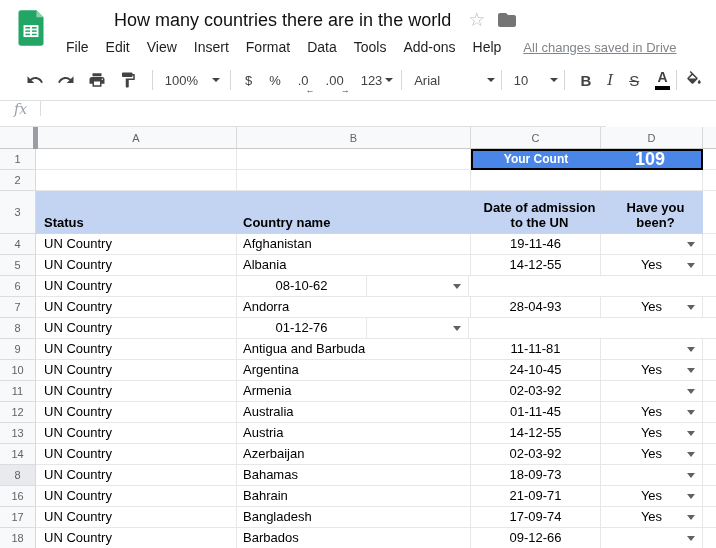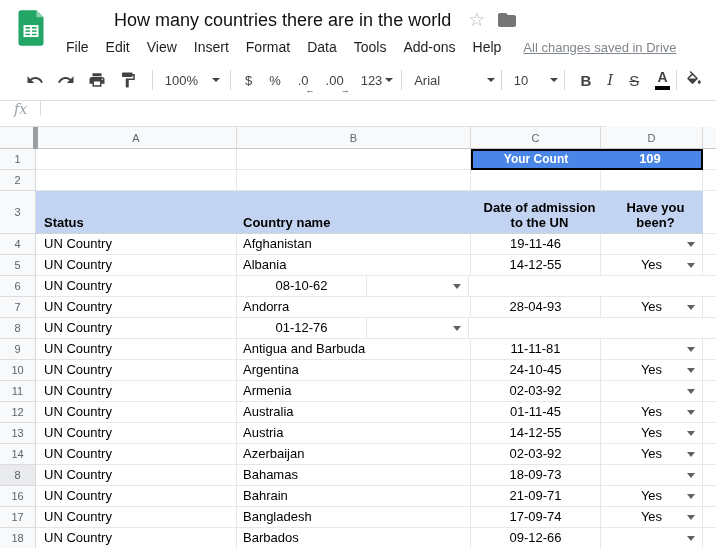--- a/index.html
+++ b/index.html
@@ -67,21 +67,21 @@
   .cell.col-b { width:234px; padding-left:6px; }
   .cell.col-c { width:130px; }
   .cell.col-d { width:102px; position:relative; }
   .cell.col-e { flex:1; border-right:none; padding-left:0; }
   .cell.center { text-align:center; padding-left:0; }
   .dd-arrow { position:absolute; right:7px; top:8px; width:0; height:0;
     border-left:4px solid transparent; border-right:4px solid transparent; border-top:5px solid #616161; }
   
   .count-banner { width:232px; height:21px; background:#4a86e8; border:2px solid #000; display:flex; }
   .count-label { width:126px; text-align:center; font-size:12px; font-weight:700; color:#fff; line-height:16px; }
-  .count-value { flex:1; text-align:center; font-size:13px; font-weight:700; color:#fff; line-height:16px; }
+  .count-value { flex:1; text-align:center; font-size:18px; font-weight:700; color:#fff; line-height:16px; }
   
   .hdr-cell { background:#c3d4f3; border-right:1px solid #c3d4f3; border-bottom:1px solid #d5d5d5;
     font-size:13px; font-weight:700; color:#000; display:flex; align-items:flex-end; padding-bottom:3px;
     white-space:pre-line; line-height:15px; }
   .hdr-cell.left { justify-content:flex-start; }
   .hdr-cell.left.b { padding-left:6px; }
   .hdr-cell.centered { justify-content:center; text-align:center; }
   .hdr-cell.col-e-white { background:#fff; border-bottom:1px solid #e7e7e7; }
 </style>
 </head>

